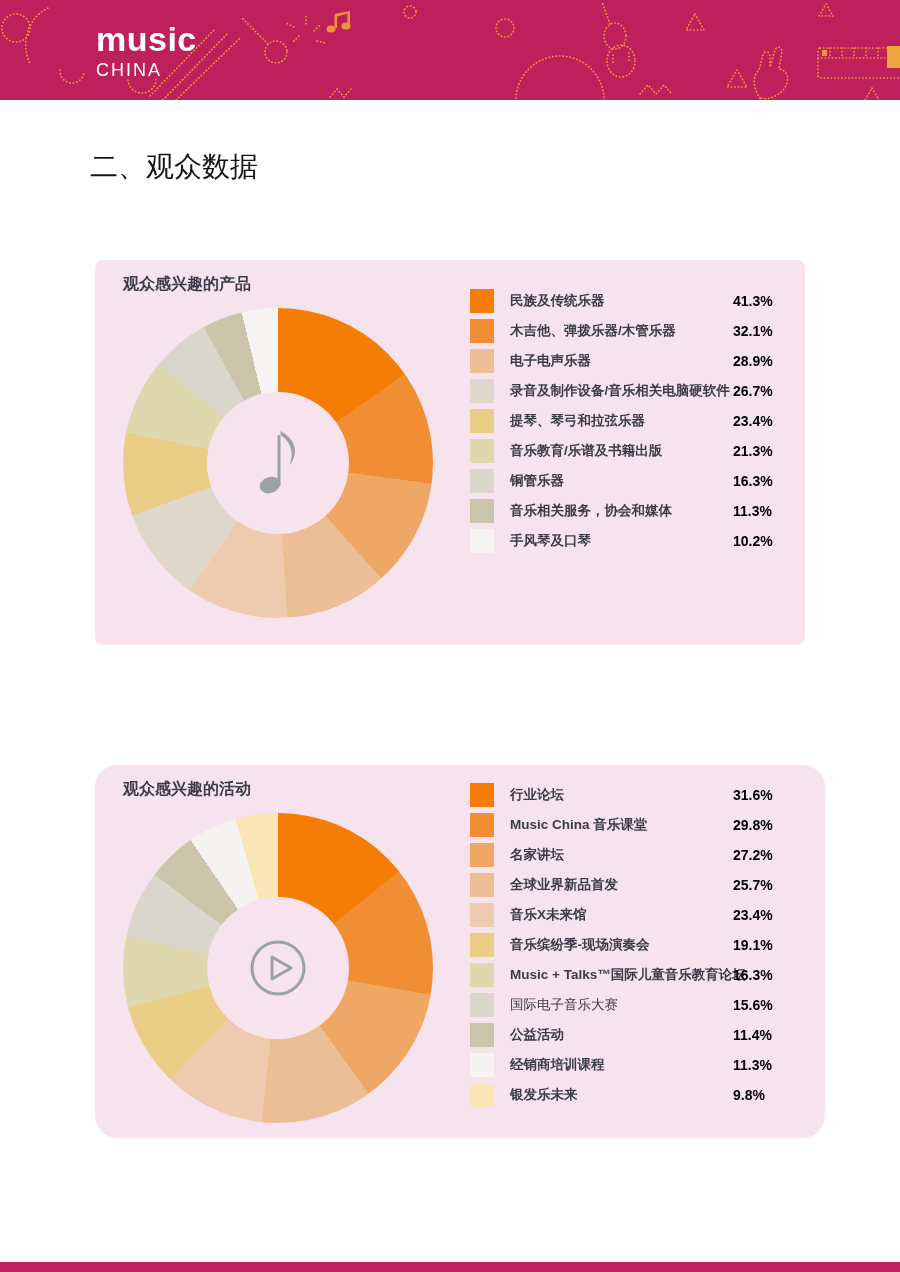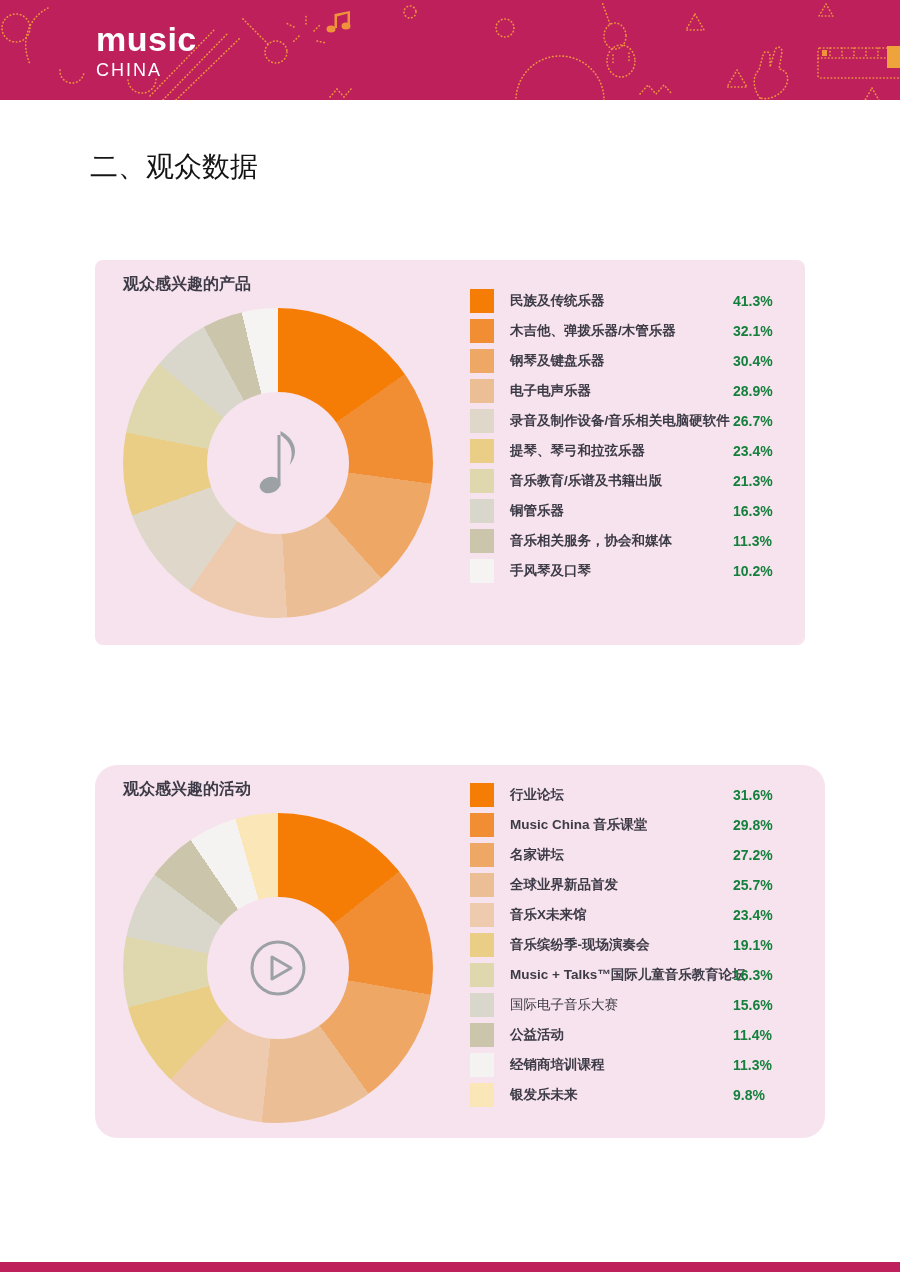--- a/index.html
+++ b/index.html
@@ -28,21 +28,21 @@
   .hole{position:absolute;inset:0;margin:auto;width:142px;height:142px;border-radius:50%;
         background:#F7E3ED;display:flex;align-items:center;justify-content:center;}
 
   
   .legend{position:absolute;left:375px;width:312px;display:flex;flex-direction:column;gap:6px;}
   #panel-0 .legend{top:29px;}
   #panel-1 .legend{top:18px;}
   .legend-row{display:flex;align-items:center;height:24px;}
   .swatch{width:24px;height:24px;flex:none;}
   .lbl{margin-left:16px;width:223px;flex:none;font-size:13.5px;font-weight:700;color:#3C3B47;white-space:nowrap;}
-  .pct{width:49px;flex:none;font-size:14px;font-weight:700;color:#15803d;text-align:left;}
+  .pct{width:49px;flex:none;font-size:14px;font-weight:700;color:#000000;text-align:left;}
 
   
   .footer-bar{position:absolute;left:0;right:0;bottom:0;height:10px;background:#BE205C;}
 </style>
 </head>
 <body>
 
 <div class="page">
 
   <div class="header">
@@ -128,25 +128,20 @@
     <span class="lbl">民族及传统乐器</span>
     <span class="pct">41.3%</span>
   </div>
 
   <div class="legend-row">
     <span class="swatch" style="background: rgb(241, 142, 51);"></span>
     <span class="lbl">木吉他、弹拨乐器/木管乐器</span>
     <span class="pct">32.1%</span>
   </div>
 
-  <div class="legend-row">
-    <span class="swatch" style="background: rgb(239, 167, 102);"></span>
-    <span class="lbl">钢琴及键盘乐器</span>
-    <span class="pct">30.4%</span>
-  </div>
 
   <div class="legend-row">
     <span class="swatch" style="background: rgb(235, 190, 149);"></span>
     <span class="lbl">电子电声乐器</span>
     <span class="pct">28.9%</span>
   </div>
 
 
   <div class="legend-row">
     <span class="swatch" style="background: rgb(223, 215, 202);"></span>

